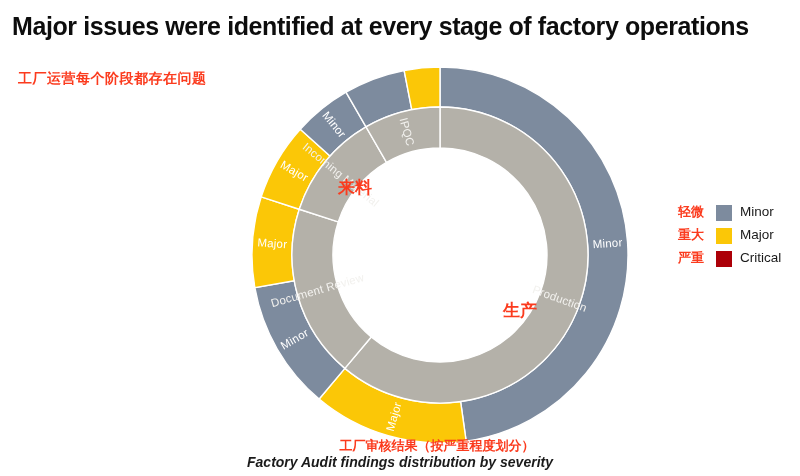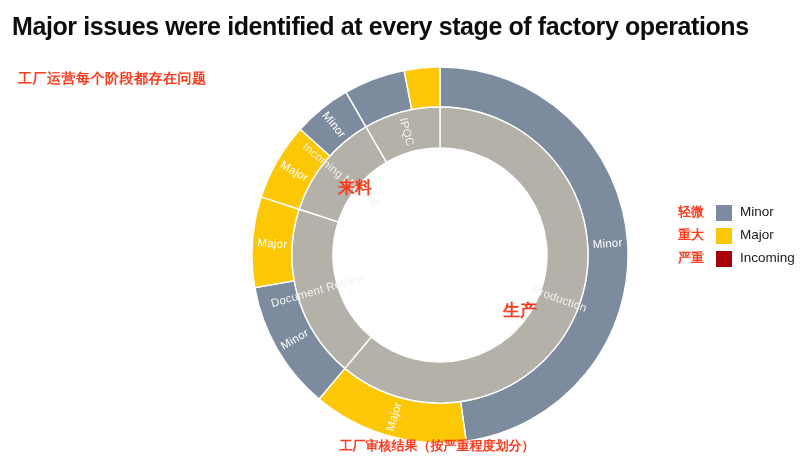--- a/index.html
+++ b/index.html
@@ -98,32 +98,33 @@
           <text class="seg-label inner" x="100.91388991423622" y="119.76165014114571" text-anchor="middle" dominant-baseline="central" transform="rotate(399 100.91388991423622 119.76165014114571)">Incoming Material</text>
           <text class="seg-label inner" x="167.00057174942862" y="76.84445714814379" text-anchor="middle" dominant-baseline="central" transform="rotate(435 167.00057174942862 76.84445714814379)">IPQC</text>
         </g>
     </svg>
 
     <div class="cn-overlay" style="left:98px;top:121px;">来料</div>
     <div class="cn-overlay" style="left:263px;top:244px;">生产</div>
   </div>
 
   <div class="caption-cn">工厂审核结果（按严重程度划分）</div>
+  <div class="caption-en">Factory Audit findings distribution by severity</div>
 
   <div class="legend" id="legend">
       <div class="legend-row">
         <span class="legend-cn">轻微</span>
         <span class="legend-swatch" style="background: rgb(125, 139, 158);"></span>
         <span class="legend-en">Minor</span>
       </div>
       <div class="legend-row">
         <span class="legend-cn">重大</span>
         <span class="legend-swatch" style="background: rgb(251, 199, 7);"></span>
         <span class="legend-en">Major</span>
       </div>
       <div class="legend-row">
         <span class="legend-cn">严重</span>
         <span class="legend-swatch" style="background: rgb(172, 0, 8);"></span>
-        <span class="legend-en">Incoming</span>
+        <span class="legend-en">Critical</span>
       </div>
     </div>
 
 </div>
 
 </body></html>

